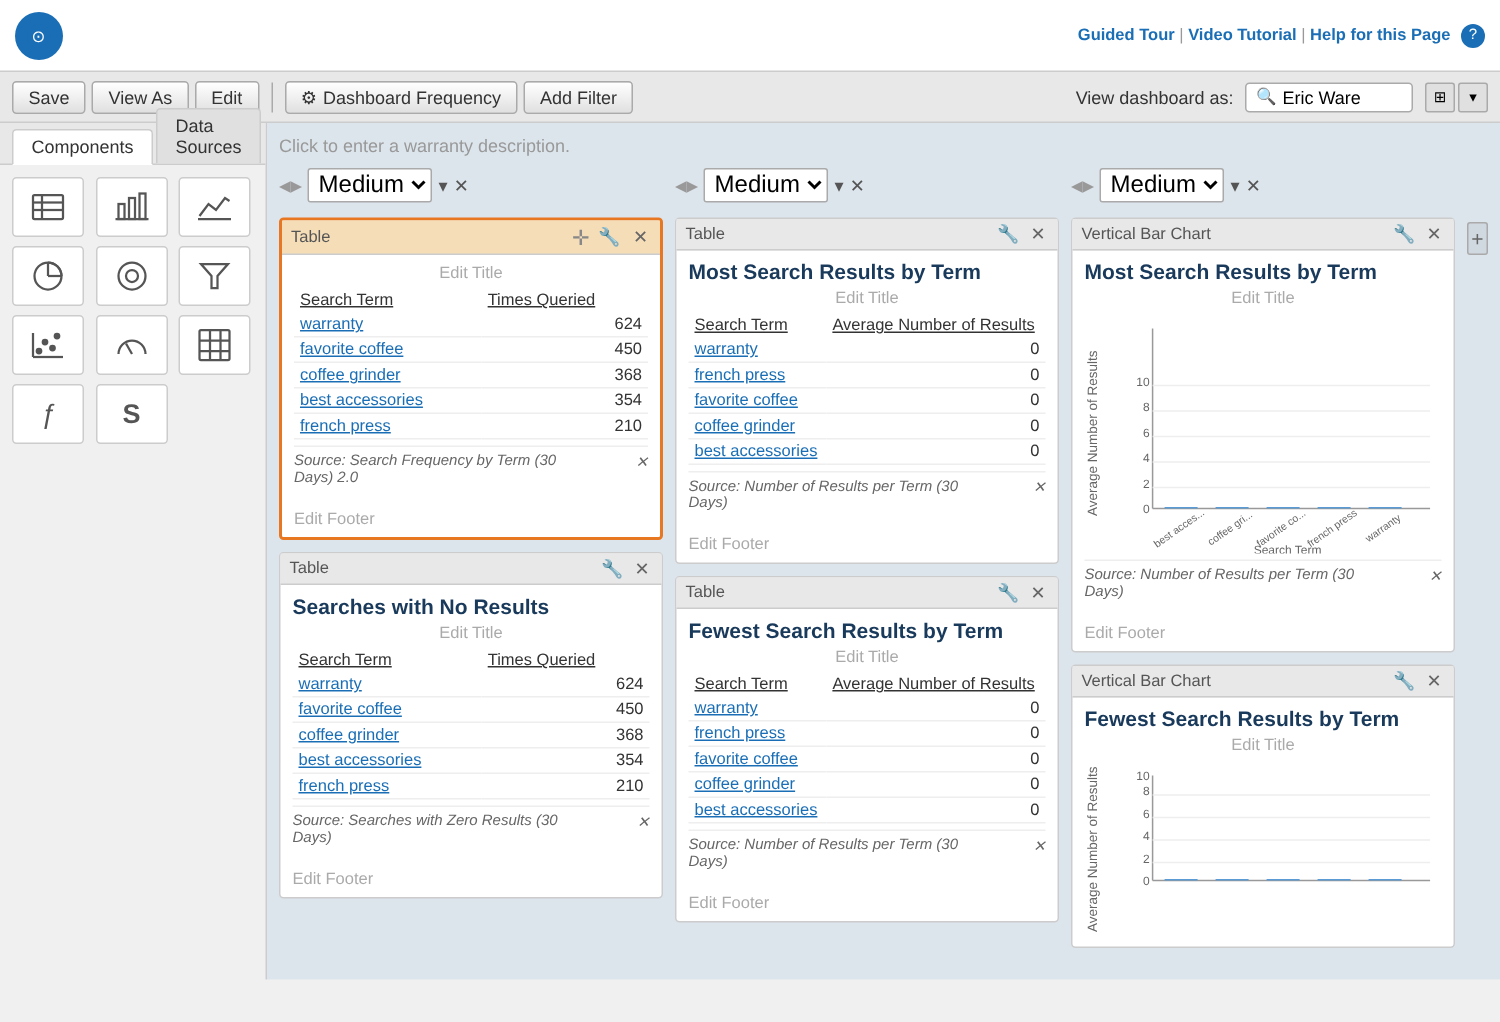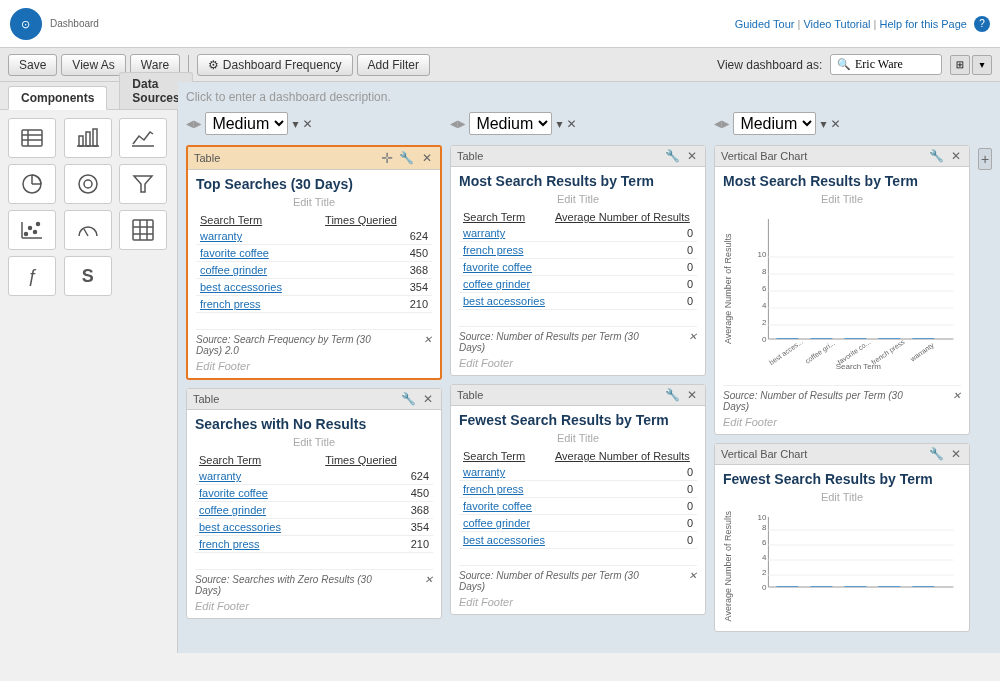--- a/index.html
+++ b/index.html
@@ -5,37 +5,37 @@
     * { box-sizing: border-box; margin: 0; padding: 0; }
     body { font-family: Arial, sans-serif; font-size: 12px; background: #f0f0f0; color: #333; overflow: hidden; width: 1000px; height: 681px; }
 
     
     .header { background: #fff; border-bottom: 1px solid #ccc; display: flex; align-items: center; padding: 6px 10px; height: 48px; }
     .header-logo { width: 32px; height: 32px; background: #1a6eb5; border-radius: 50%; display: flex; align-items: center; justify-content: center; color: white; font-size: 14px; margin-right: 8px; flex-shrink: 0; }
     .header-title-block { display: flex; flex-direction: column; }
     .header-subtitle { font-size: 10px; color: #666; }
     .header-title { font-size: 20px; font-weight: bold; color: #1a3a5c; }
     .header-links { margin-left: auto; font-size: 11px; color: #1a6eb5; }
-    .header-links a { color: #1a6eb5; text-decoration: none; cursor: pointer; }
+    .header-links a { color: #1a6eb5; text-decoration: none; cursor: pointer; font-weight: bold; }
     .header-links span { color: #999; }
 
     
     .toolbar { background: #e8e8e8; border-bottom: 1px solid #ccc; display: flex; align-items: center; padding: 4px 8px; height: 34px; gap: 4px; }
     .toolbar-btn { background: linear-gradient(to bottom, #fff 0%, #e0e0e0 100%); border: 1px solid #aaa; border-radius: 3px; padding: 3px 10px; font-size: 12px; cursor: pointer; color: #333; }
     .toolbar-btn-icon { display: inline-flex; align-items: center; gap: 4px; }
     .toolbar-sep { width: 1px; background: #aaa; height: 20px; margin: 0 4px; }
     .view-dashboard { margin-left: auto; display: flex; align-items: center; gap: 8px; font-size: 12px; }
     .view-input { border: 1px solid #aaa; border-radius: 3px; padding: 2px 6px; display: flex; align-items: center; gap: 4px; background: white; }
-    .view-input input { border: none; outline: none; font-size: 12px; width: 80px; font-family: Liberation Serif, serif; }
+    .view-input input { border: none; outline: none; font-size: 12px; width: 80px; }
     .view-btns { display: flex; gap: 2px; }
     .view-btn { background: #e0e0e0; border: 1px solid #aaa; border-radius: 2px; width: 20px; height: 20px; cursor: pointer; display: flex; align-items: center; justify-content: center; font-size: 10px; }
 
     
     .tabs { background: #f5f5f5; border-bottom: 1px solid #ccc; display: flex; align-items: flex-end; padding: 0 8px; height: 28px; }
-    .tab { padding: 4px 12px; cursor: pointer; font-size: 12px; border: 1px solid #ccc; border-bottom: none; border-radius: 3px 3px 0 0; background: #e0e0e0; margin-right: 12px; font-weight: bold; }
+    .tab { padding: 4px 12px; cursor: pointer; font-size: 12px; border: 1px solid #ccc; border-bottom: none; border-radius: 3px 3px 0 0; background: #e0e0e0; margin-right: 2px; }
     .tab.active { background: #fff; border-bottom: 1px solid #fff; position: relative; top: 1px; }
 
     
     .main { display: flex; height: calc(681px - 48px - 34px - 28px); }
 
     
     .sidebar { width: 178px; background: #f0f0f0; border-right: 1px solid #ccc; padding: 8px; flex-shrink: 0; }
     .sidebar-grid { display: grid; grid-template-columns: repeat(3, 1fr); gap: 6px; }
     .sidebar-item { background: white; border: 1px solid #ccc; border-radius: 3px; width: 48px; height: 40px; display: flex; align-items: center; justify-content: center; cursor: pointer; }
     .sidebar-item svg { width: 24px; height: 24px; }
@@ -62,58 +62,57 @@
     .widget-edit-title { text-align: center; color: #aaa; font-size: 11px; margin-bottom: 4px; cursor: pointer; }
 
     
     .widget-table { width: 100%; border-collapse: collapse; font-size: 11px; }
     .widget-table th { text-decoration: underline; font-weight: normal; padding: 2px 4px; text-align: left; color: #333; cursor: pointer; }
     .widget-table th:last-child { text-align: left; }
     .widget-table td { padding: 2px 4px; border-bottom: 1px solid #eee; }
     .widget-table td:first-child { color: #1a6eb5; text-decoration: underline; cursor: pointer; }
     .widget-table td:last-child { text-align: right; }
 
-    .widget-source { font-style: italic; font-size: 10px; color: #666; margin-top: 16px; padding-top: 4px; border-top: 1px solid #eee; display: flex; align-items: flex-start; justify-content: space-between; gap: 40px; }
-    .widget-footer { color: #aaa; font-size: 11px; margin-top: 4px; cursor: pointer; font-style: italic; }
+    .widget-source { font-style: italic; font-size: 10px; color: #666; margin-top: 4px; padding-top: 4px; border-top: 1px solid #eee; display: flex; align-items: flex-start; justify-content: space-between; gap: 40px; }
+    .widget-footer { color: #aaa; font-size: 11px; margin-top: 16px; cursor: pointer; }
 
     
     .widget-highlighted { border: 2px solid #e87722; }
     .widget-highlighted .widget-header { background: #f5ddb8; }
 
     
     .add-col { display: flex; align-items: flex-start; padding-top: 36px; }
     .add-col-btn { background: #d0d8e0; border: 1px solid #aaa; border-radius: 2px; width: 14px; cursor: pointer; display: flex; align-items: center; justify-content: center; font-size: 14px; color: #666; padding: 2px 0; }
   </style>
 </head>
 <body>
 
 <div class="header">
   <div class="header-logo">
     <svg width="20" height="20" viewBox="0 0 20 20" fill="white">
         <circle cx="10" cy="10" r="8" fill="#1a6eb5"></circle>
         <text x="5" y="14" fill="white" font-size="11">⊙</text>
       </svg>
   </div>
   <div class="header-title-block">
-    <span class="header-subtitle">Dashboard</span>
   </div>
   <div class="header-links">
     <a>Guided Tour</a>
     <span> | </span>
     <a>Video Tutorial</a>
     <span> | </span>
     <a>Help for this Page</a>
     <span style="display:inline-flex;align-items:center;justify-content:center;width:16px;height:16px;background:#1a6eb5;color:white;border-radius:50%;font-size:10px;margin-left:4px;cursor:pointer;">?</span>
   </div>
 </div>
 
 <div class="toolbar">
   <button class="toolbar-btn">Save</button>
   <button class="toolbar-btn">View As</button>
-  <button class="toolbar-btn">Ware</button>
+  <button class="toolbar-btn">Edit</button>
   <div class="toolbar-sep"></div>
   <button class="toolbar-btn toolbar-btn-icon">
     <span style="font-size:12px;">⚙</span>
     <span>Dashboard Frequency</span>
   </button>
   <button class="toolbar-btn">Add Filter</button>
   <div class="view-dashboard">
     <span>View dashboard as:</span>
     <div class="view-input">
       <span style="color:#aaa;font-size:11px;">🔍</span>
@@ -209,21 +208,21 @@
         <span style="font-size:18px;color:#555;font-style:italic;">ƒ</span>
       </div>
       <div class="sidebar-item">
         <span style="font-size:18px;color:#555;font-weight:bold;">S</span>
       </div>
       <div class="sidebar-item" style="visibility:hidden;"></div>
     </div>
   </div>
 
   <div class="content">
-    <div class="description">Click to enter a dashboard description.</div>
+    <div class="description">Click to enter a warranty description.</div>
 
     <div class="dash-columns">
 
       <div class="dash-column">
         <div class="col-header">
           <span style="cursor:grab;color:#999;font-size:10px;">◀▶</span>
           <select class="col-size-select">
             <option>Medium</option><option>Small</option><option>Large</option>
           </select>
           <span style="cursor:pointer;color:#555;font-size:12px;">▾</span>
@@ -233,21 +232,20 @@
         <div class="widget widget-highlighted">
           <div class="widget-header">
             <span class="widget-type">Table</span>
             <div style="display:flex;align-items:center;gap:4px;">
               <span style="cursor:move;font-size:14px;color:#888;">✛</span>
               <button class="widget-action">🔧</button>
               <button class="widget-action">✕</button>
             </div>
           </div>
           <div class="widget-body">
-            <div class="widget-title">Top Searches (30 Days)</div>
             <div class="widget-edit-title">Edit Title</div>
             <table class="widget-table">
               <thead>
                   <tr>
                 <th>Search Term</th>
                 <th>Times Queried</th>
               </tr>
                 </thead>
               <tbody>
                 <tr>

